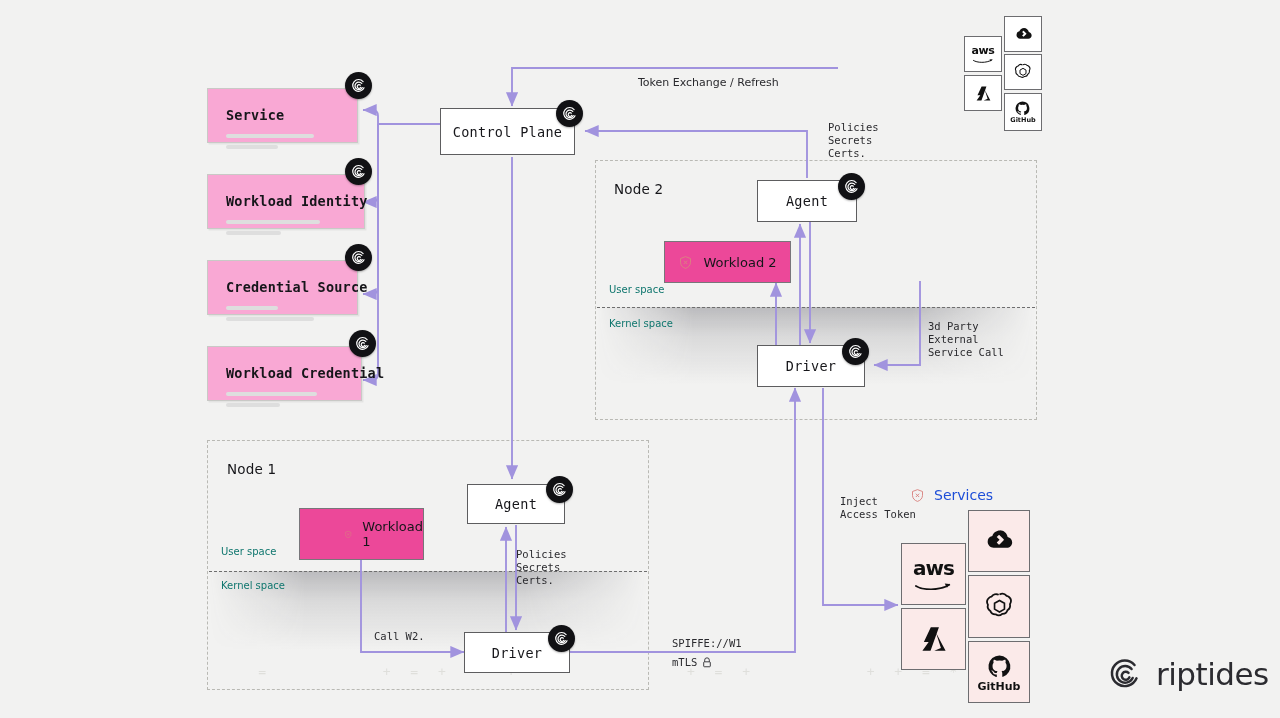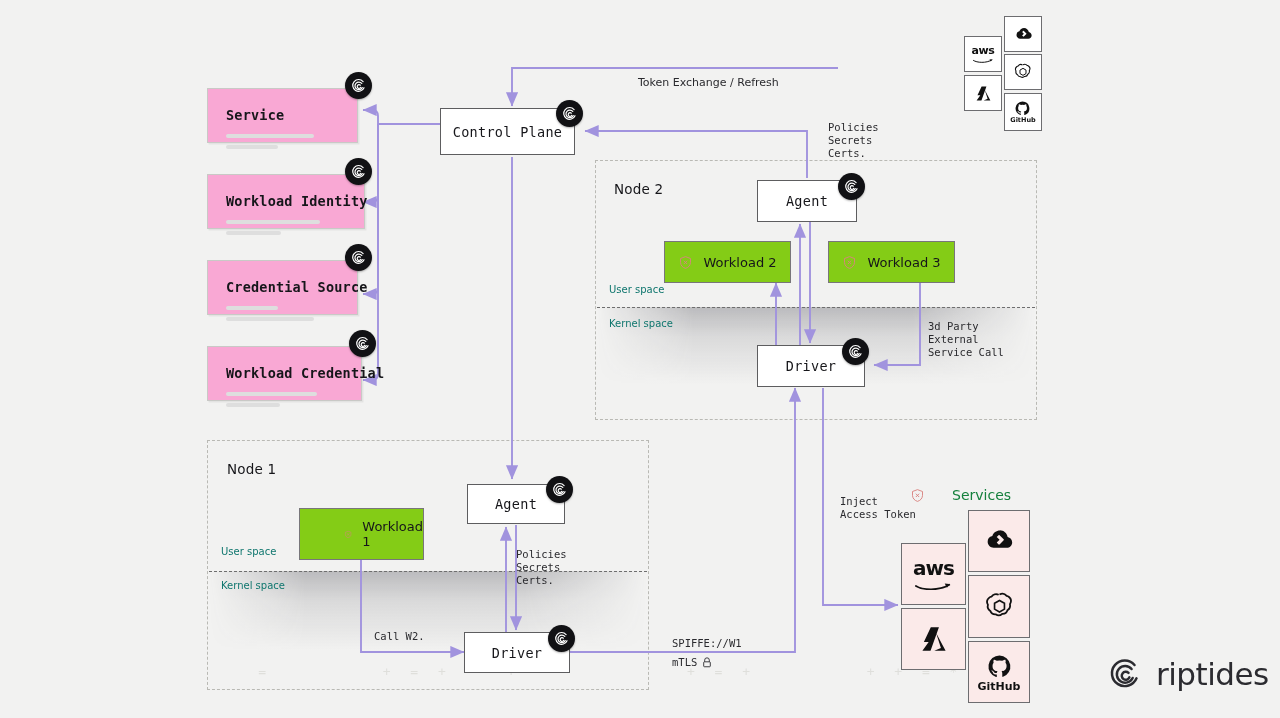--- a/index.html
+++ b/index.html
@@ -48,21 +48,21 @@
                 mask-image:linear-gradient(to right, rgba(0,0,0,0) 0%, rgba(0,0,0,1) 22%, rgba(0,0,0,1) 72%, rgba(0,0,0,0) 100%); }
 
   
   .wbox {
     position:absolute; background:#fff; border:1.3px solid #5d5d5f;
     display:flex; align-items:center; justify-content:center;
     font-family:"DejaVu Sans Mono", monospace; font-size:13.5px; color:#16161a;
     letter-spacing:.3px;
   }
   .pbox {
-    position:absolute; background:#84cc16; border:1.3px solid #78767a;
+    position:absolute; background:#ec4899; border:1.3px solid #78767a;
     display:flex; align-items:center; justify-content:center; gap:10px;
     font-family:"DejaVu Sans", sans-serif; font-size:13px; color:#16161a;
   }
   .pbox .lbl { font-family:"DejaVu Sans", sans-serif; font-size:13px; }
 
   
   .card {
     position:absolute; background:#f9a8d4; border:1px solid #c9c9c6;
     box-shadow:1.5px 1.5px 0 rgba(0,0,0,.06);
     padding:18px 18px 0 18px;
@@ -96,22 +96,22 @@
 
   
   .etext {
     position:absolute; font-family:"DejaVu Sans Mono", monospace;
     font-size:10.5px; color:#2a2a2e; line-height:13px; white-space:pre;
   }
   .etext.sans { font-family:"DejaVu Sans", sans-serif; font-size:11px; }
 
   
   .svc-head {
-    position:absolute; display:flex; align-items:center; gap:27px;
-    font-family:"DejaVu Sans", sans-serif; font-size:14px; color:#15803d;
+    position:absolute; display:flex; align-items:center; gap:9px;
+    font-family:"DejaVu Sans", sans-serif; font-size:14px; color:#1d4ed8;
   }
 
   
   .brand { position:absolute; display:flex; align-items:center; gap:13px; }
   .brand .word {
     font-family:"DejaVu Sans", sans-serif; font-size:31px; color:#2b2b30;
     letter-spacing:-.5px;
   }
 </style>
 </head>
@@ -303,27 +303,20 @@
   </div>
 
   <div class="pbox" style="left:664px; top:241px; width:127px; height:42px;">
     <svg width="15" height="15" viewBox="0 0 24 24">
       <path d="M12 2.6 20 5.6v6.2c0 4.4-3.2 8.3-8 9.6-4.8-1.3-8-5.2-8-9.6V5.6z" fill="none" stroke="#d9827f" stroke-width="1.5"></path>
       <path d="M9.8 9.6l4.4 4.4M14.2 9.6l-4.4 4.4" stroke="#d9827f" stroke-width="1.5" stroke-linecap="round"></path>
     </svg>
     <span class="lbl">Workload 2</span>
   </div>
 
-  <div class="pbox" style="left:828px; top:241px; width:127px; height:42px;">
-    <svg width="15" height="15" viewBox="0 0 24 24">
-      <path d="M12 2.6 20 5.6v6.2c0 4.4-3.2 8.3-8 9.6-4.8-1.3-8-5.2-8-9.6V5.6z" fill="none" stroke="#d9827f" stroke-width="1.5"></path>
-      <path d="M9.8 9.6l4.4 4.4M14.2 9.6l-4.4 4.4" stroke="#d9827f" stroke-width="1.5" stroke-linecap="round"></path>
-    </svg>
-    <span class="lbl">Workload 3</span>
-  </div>
 
   <div class="wbox" style="left:757px; top:345px; width:108px; height:42px;">
     <span>Driver</span>
   </div>
   <div class="badge" style="left:842px; top:338px;">
     <svg width="17" height="17" viewBox="0 0 24 24">
         <g fill="none" stroke="#fff" stroke-width="1.7" stroke-linecap="round">
       <path d="M18.5 6.5a8.3 8.3 0 1 0 1.3 8.6"></path>
           <path d="M16.6 9.1a5.4 5.4 0 1 0 .7 5.8"></path>
       <path d="M14.6 11.6a2.6 2.6 0 1 0 .6 2.9"></path>

